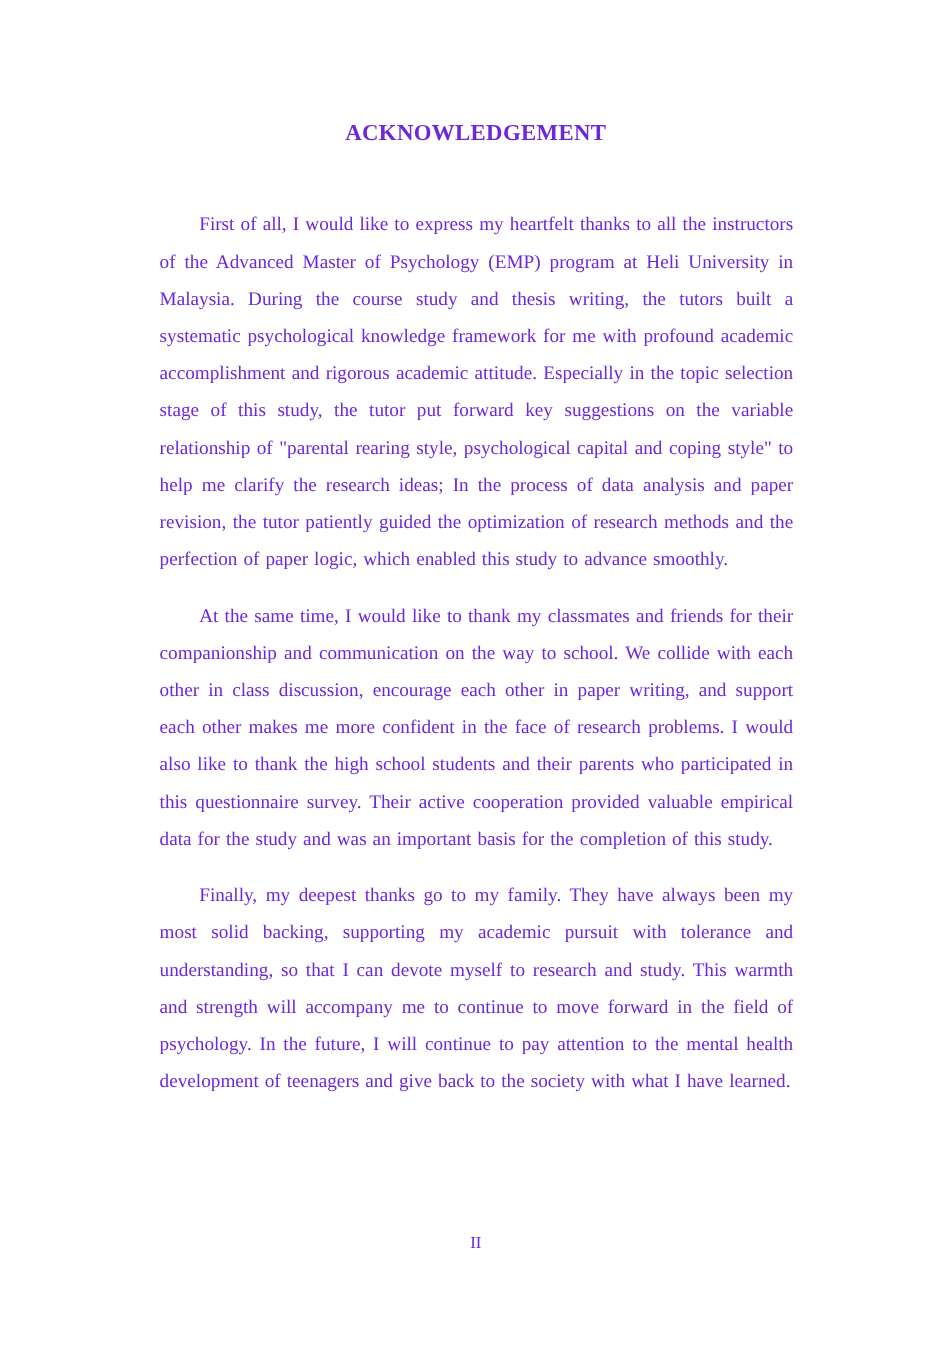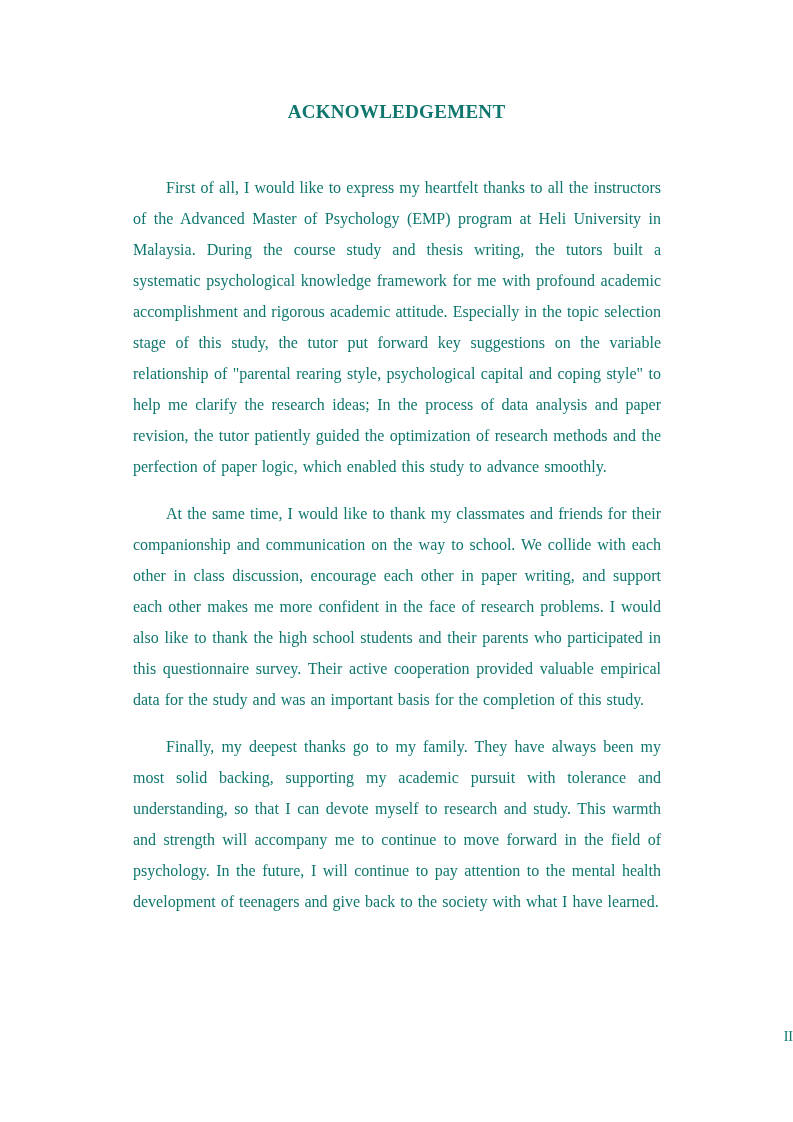--- a/index.html
+++ b/index.html
@@ -6,21 +6,21 @@
     margin: 0;
     padding: 0;
     background: #ffffff;
   }
   .page {
     position: relative;
     width: 793px;
     height: 1100px;
     background: #ffffff;
     font-family: "Liberation Serif", "DejaVu Serif", serif;
-    color: #0f766e;
+    color: #6d28d9;
     overflow: hidden;
   }
   .doc-title {
     position: absolute;
     top: 101px;
     left: 0;
     width: 100%;
     text-align: center;
     font-size: 19px;
     font-weight: bold;
@@ -40,21 +40,21 @@
     margin: 16px;
     padding: 0;
     text-indent: 33px;
     word-spacing: 1px;
   }
   .page-number {
     position: absolute;
     top: 1029px;
     left: 0;
     width: 100%;
-    text-align: right;
+    text-align: center;
     font-size: 14px;
   }
 </style>
 </head>
 <body>
 
 <div class="page">
   <h1 class="doc-title">ACKNOWLEDGEMENT</h1>
 
   <div class="doc-body">

